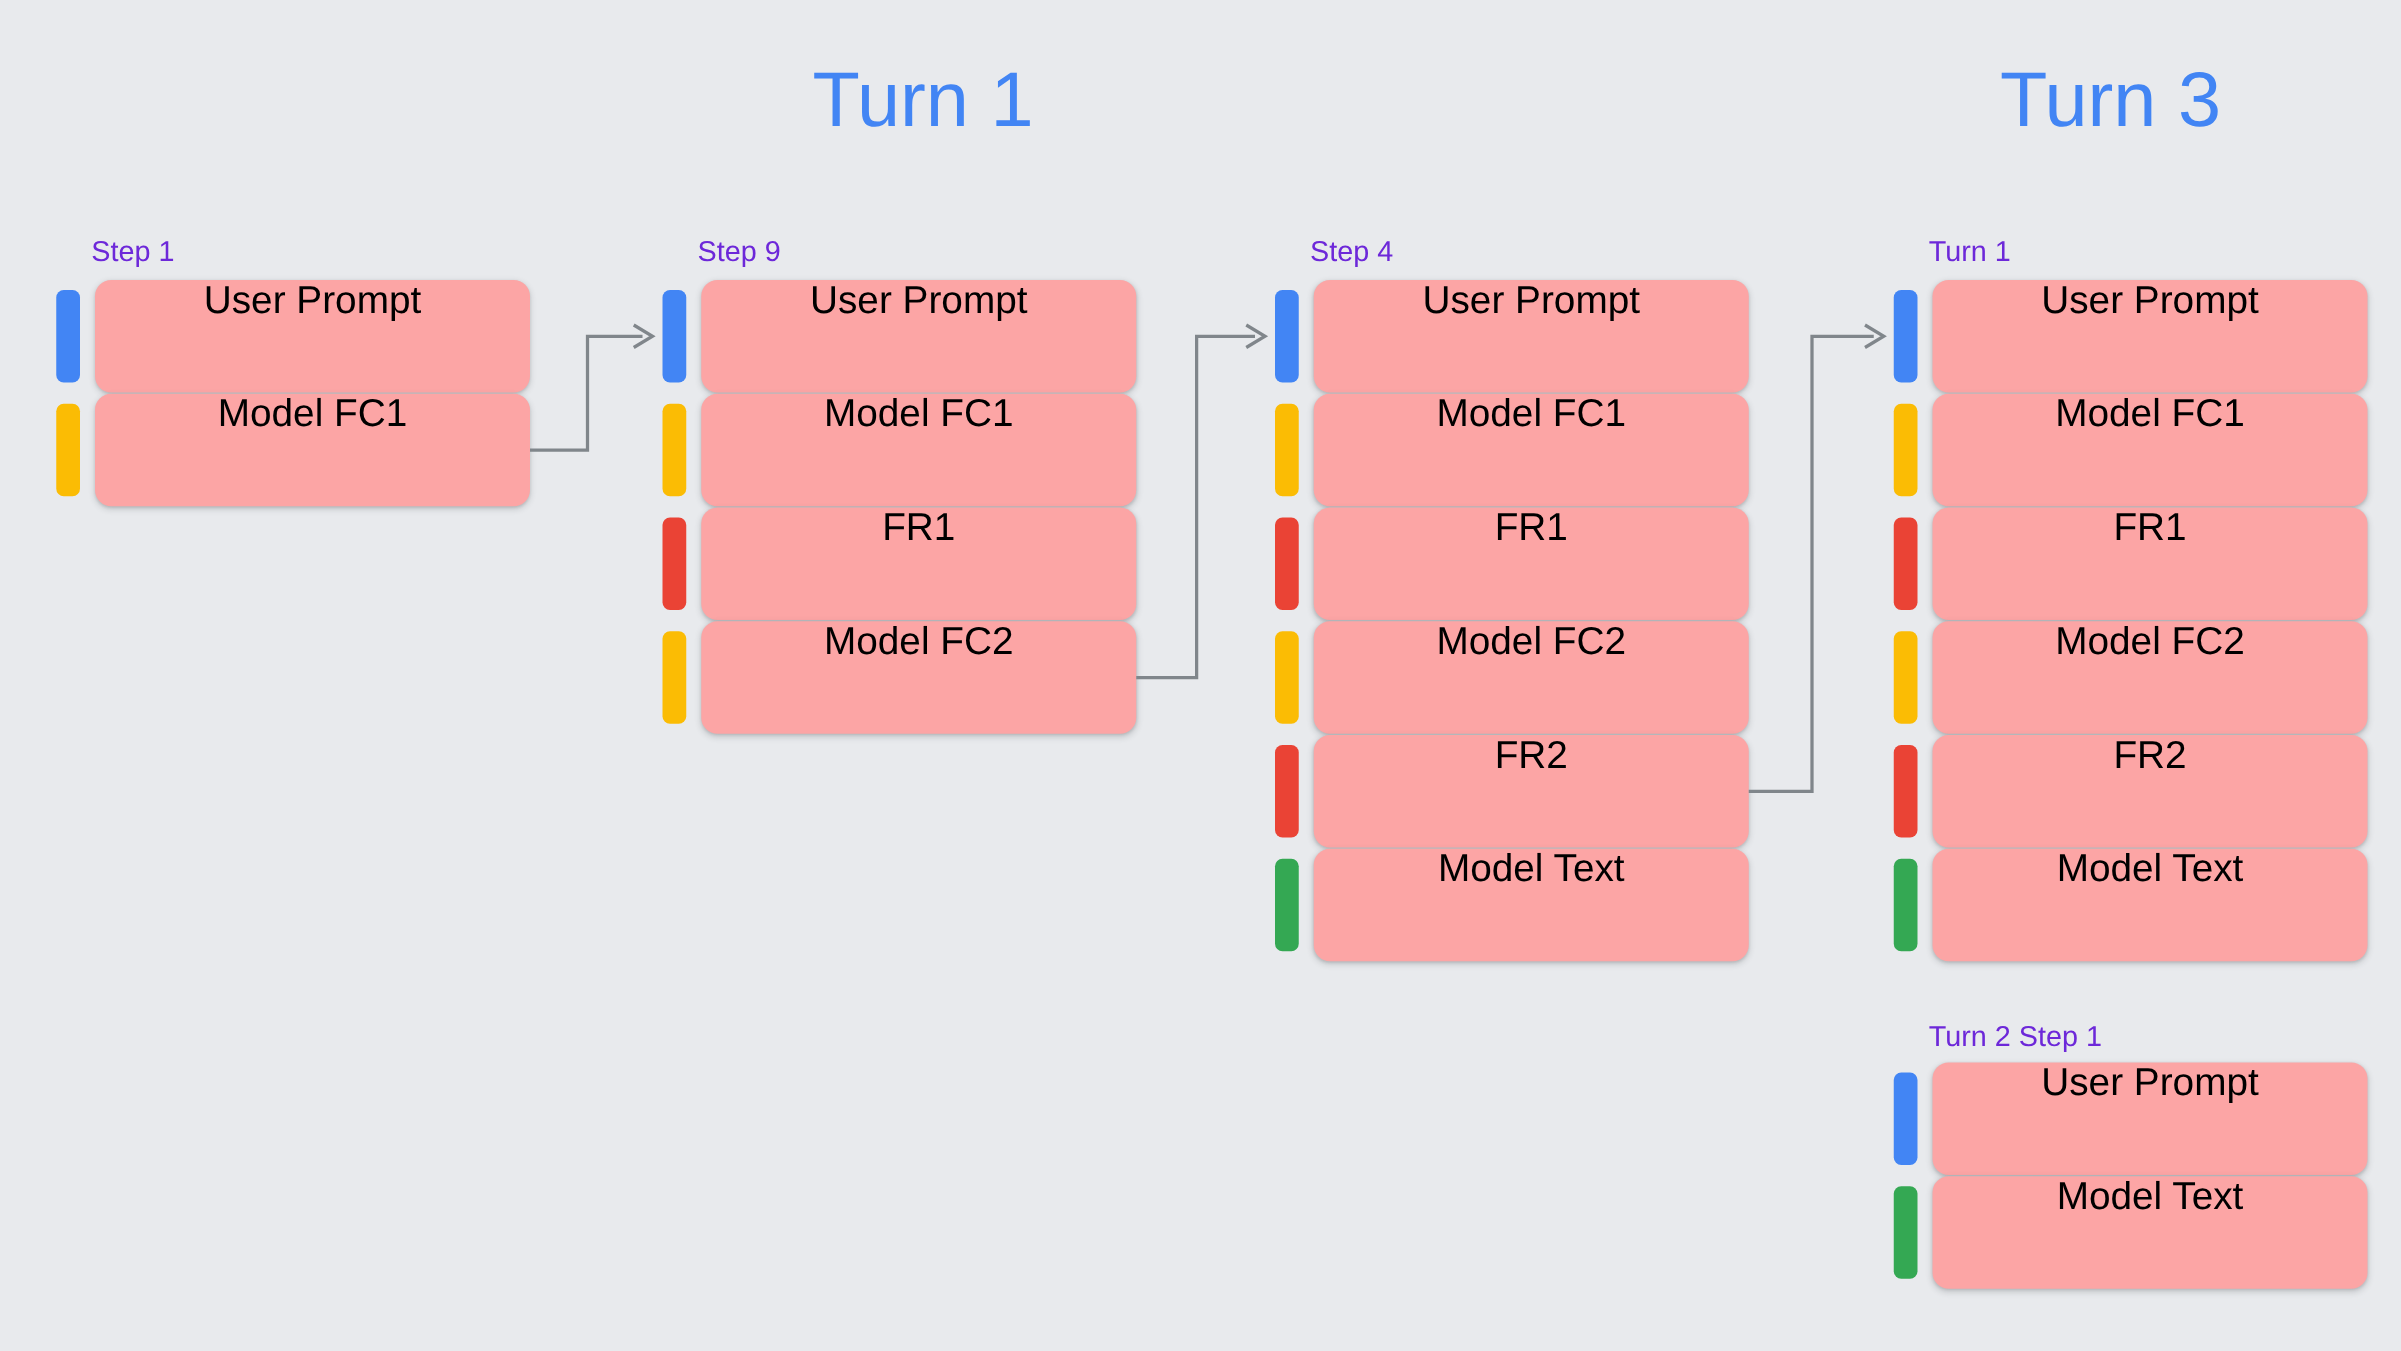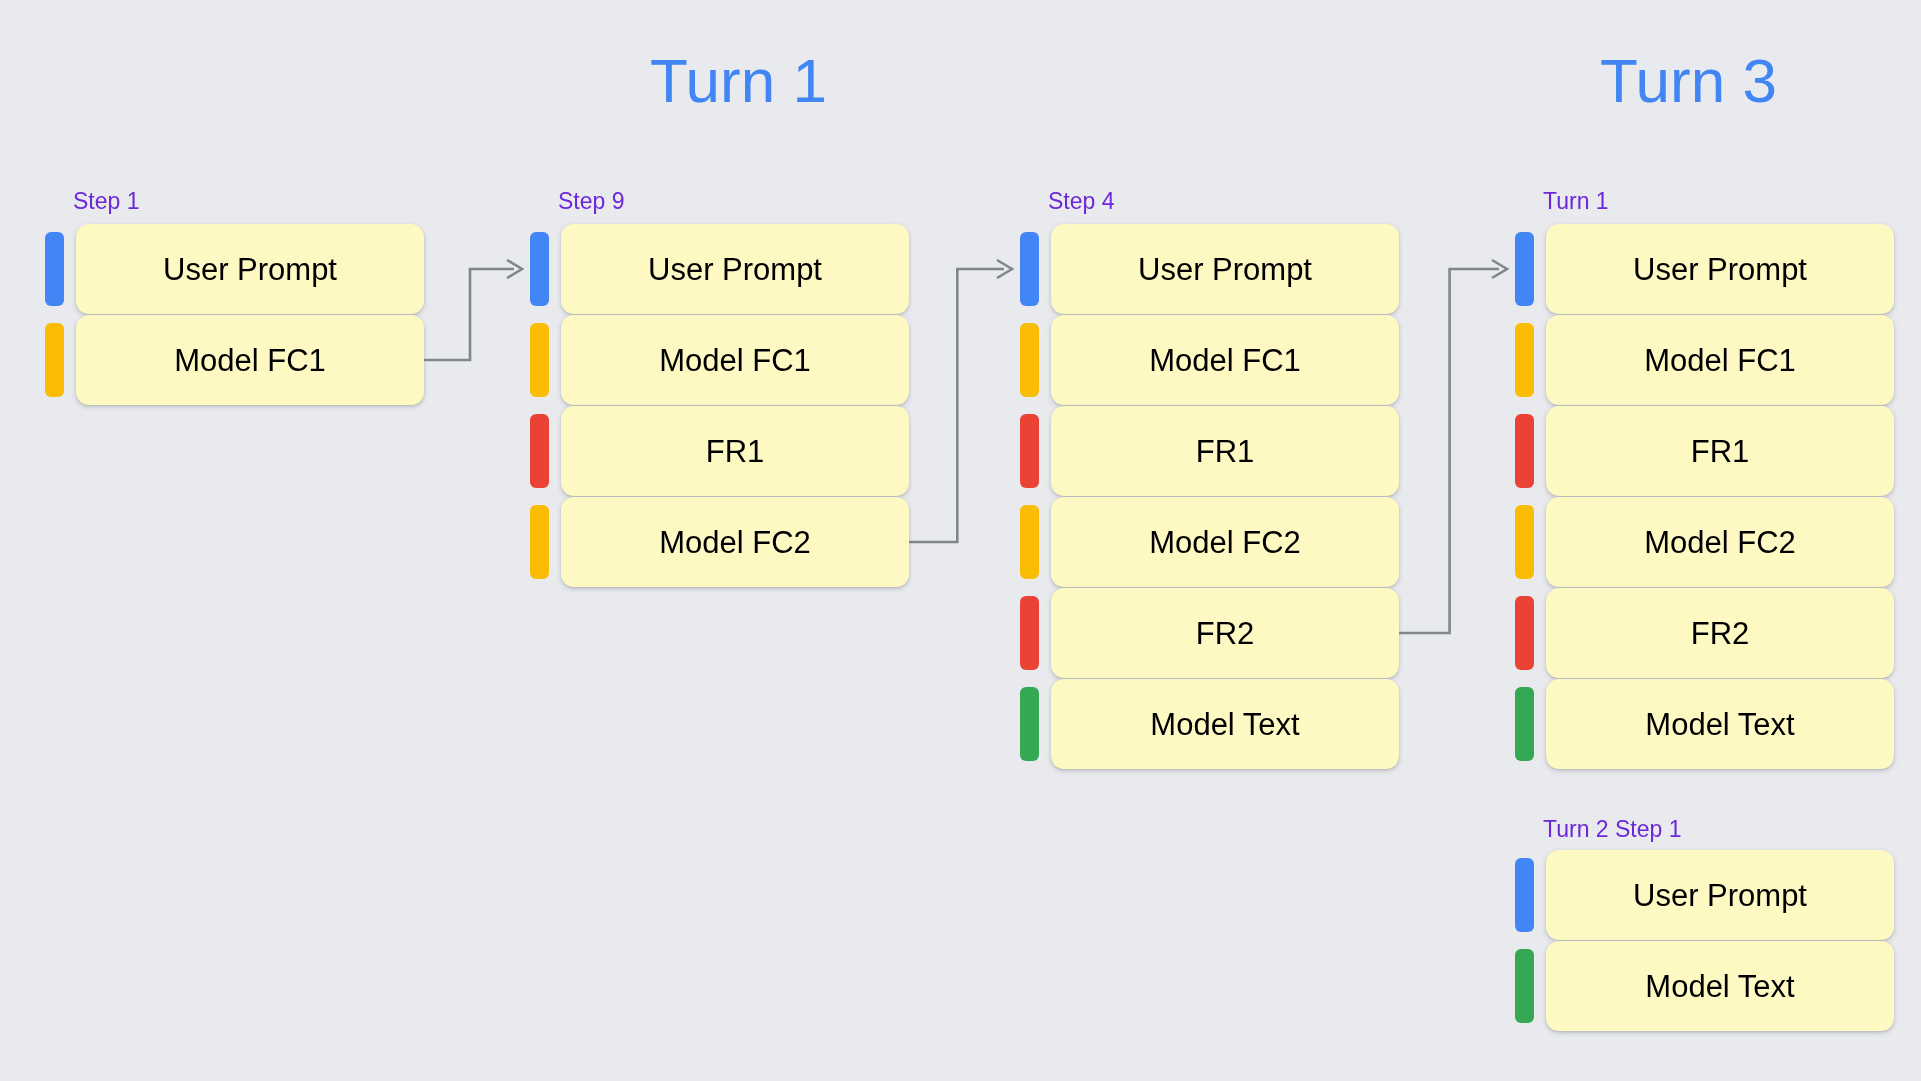--- a/index.html
+++ b/index.html
@@ -51,25 +51,24 @@
   }
   .bar {
     width: 19px;
     height: 74px;
     border-radius: 6px;
     flex: 0 0 auto;
   }
   .card {
     height: 90px;
     margin-left: 12px;
-    background: #fef9c3;
+    background: #fca5a5;
     border-radius: 13px;
     box-shadow: 0 2px 5px rgba(60,64,67,0.22), 0 1px 2px rgba(60,64,67,0.12);
     display: flex;
-    align-items: center;
     justify-content: center;
     box-sizing: border-box;
     flex: 0 0 auto;
   }
   .card-text {
     font-size: 31px;
     color: #000000;
     white-space: nowrap;
     line-height: 1;
   }

